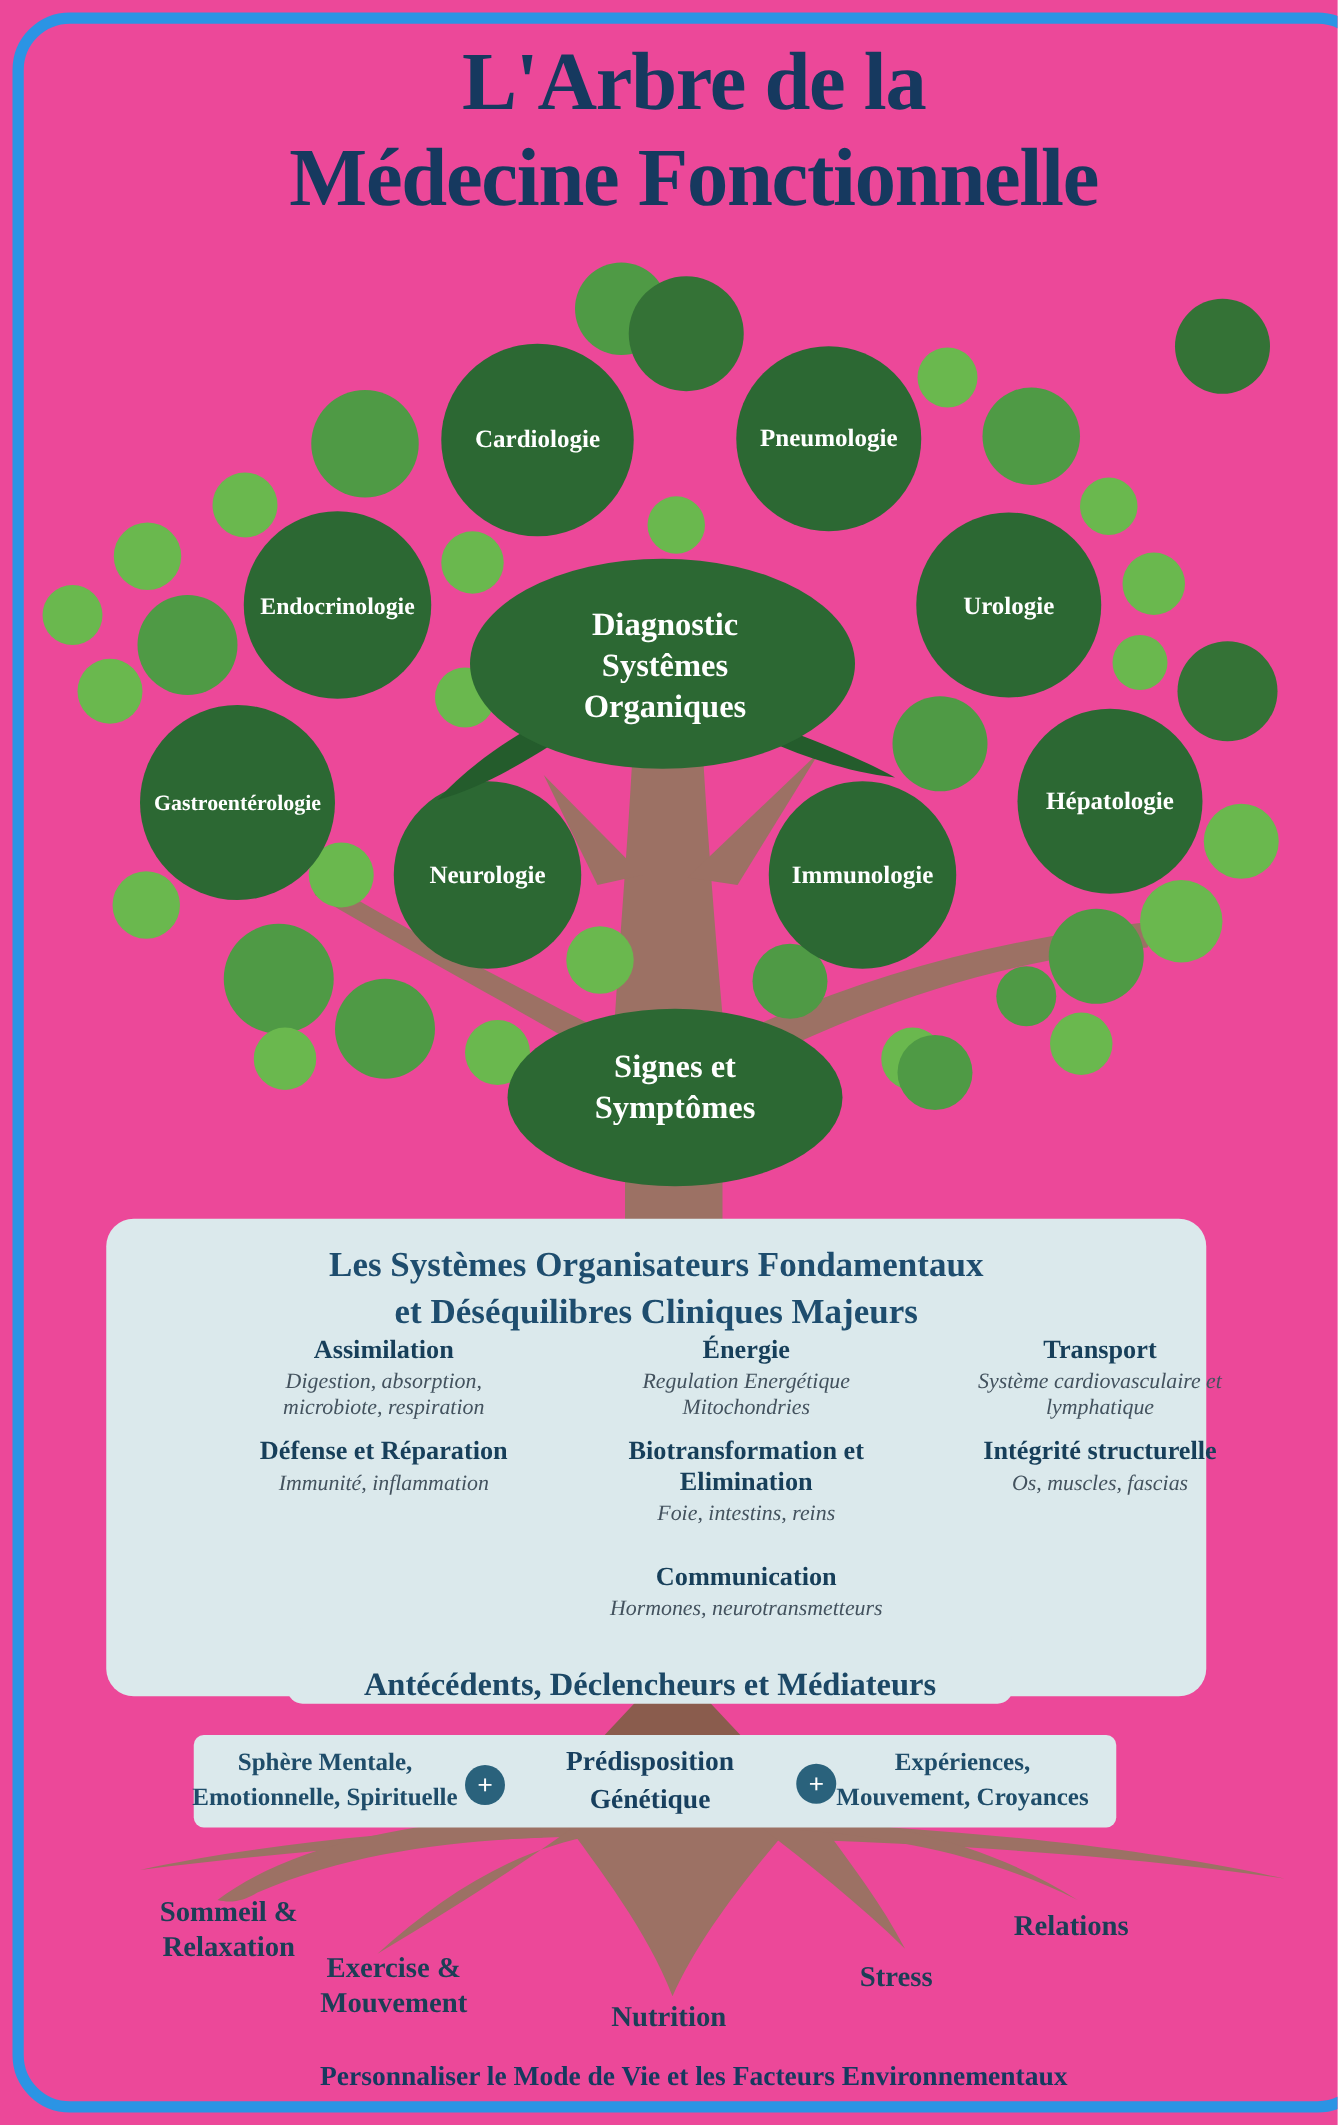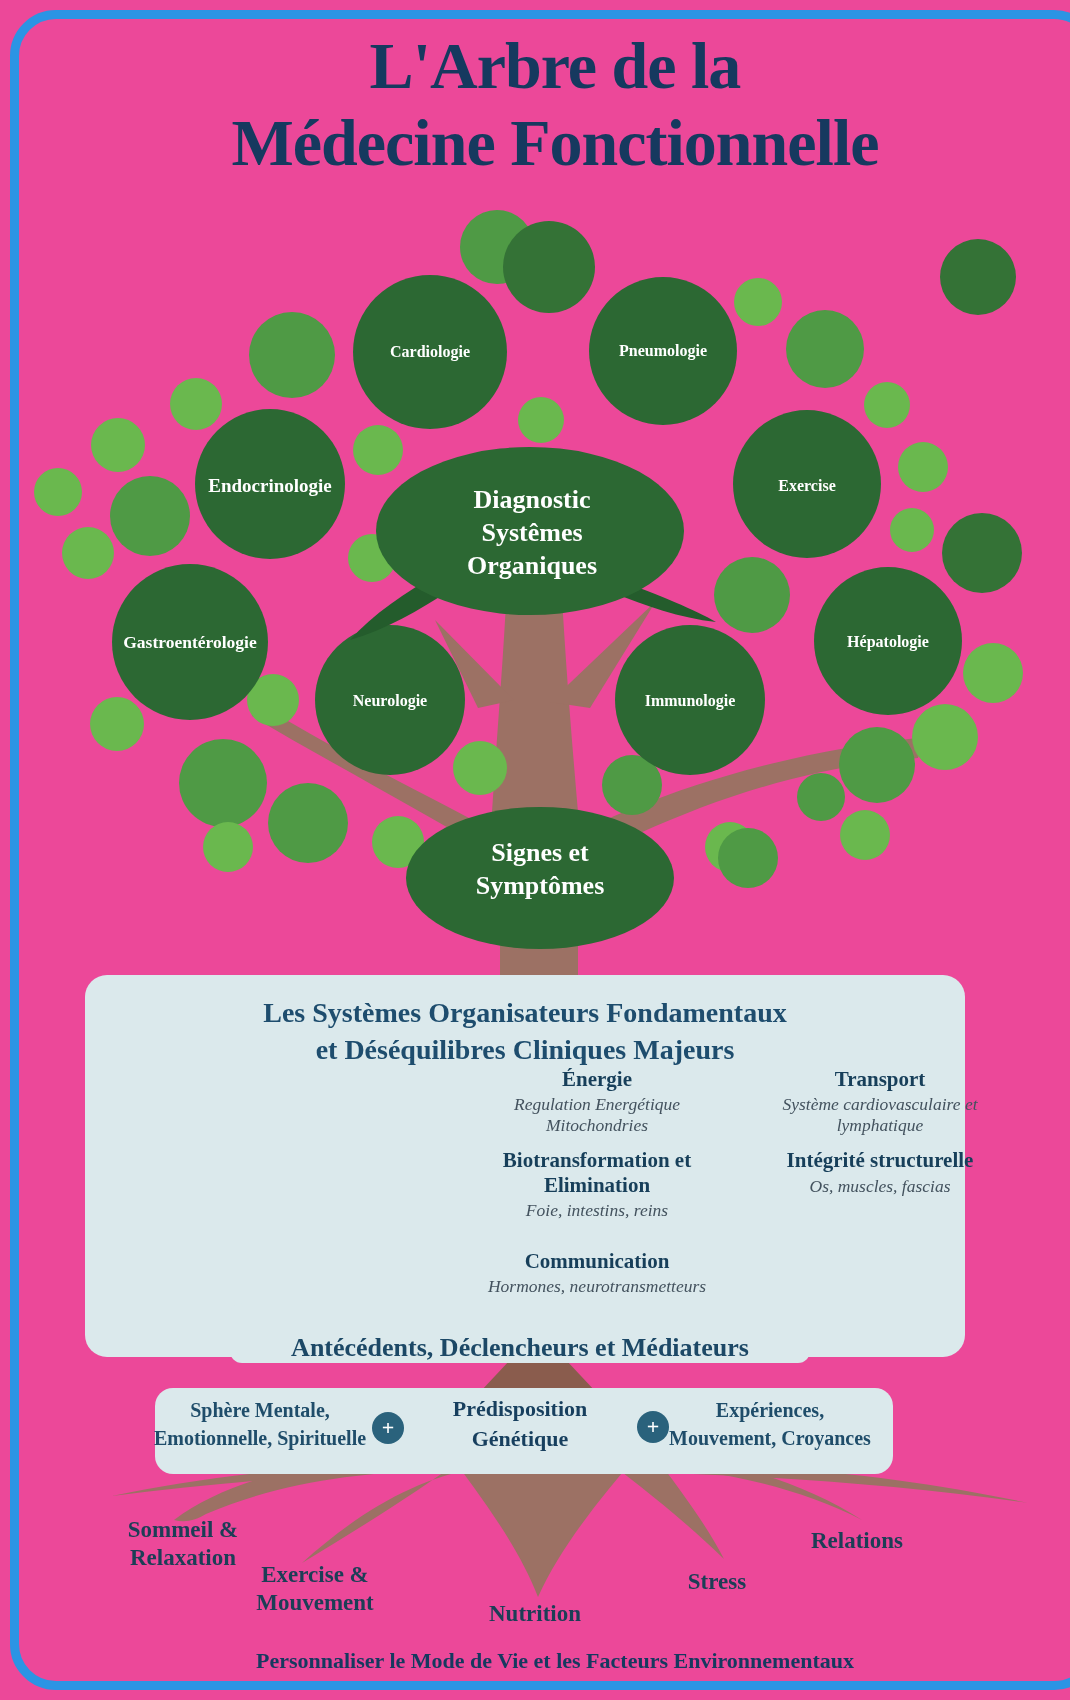--- a/index.html
+++ b/index.html
@@ -8,36 +8,36 @@
   .frame{position:absolute;inset:10px;border:9px solid #2b94e4;border-radius:46px;pointer-events:none;}
   .pre{white-space:pre-line;}
   .title{position:absolute;top:28px;left:0;width:100%;text-align:center;
          font-size:66px;line-height:1.16;font-weight:700;color:#16395f;letter-spacing:-1px;}
   .tree-svg{position:absolute;left:0;top:0;}
   
   .ld{fill:#2c6833}.fd{fill:#347236}.fm{fill:#4f9a45}.fl{fill:#6ab84e}
   .wood{fill:#9c7164}.wood2{fill:#8a5c4d}.leaf{fill:#245c2c}
   
   .tl{position:absolute;transform:translate(-50%,-50%);color:#ffffff;text-align:center;
-      font-weight:600;font-size:16px;line-height:1.25;width:230px;}
+      font-weight:600;font-size:20px;line-height:1.25;width:230px;}
   .tl.big{font-weight:700;font-size:26px;line-height:1.26;}
   
   .panel{position:absolute;left:85px;top:975px;width:880px;height:382px;background:#dbe9ec;border-radius:22px;}
   .panel-title{position:absolute;top:20px;left:0;width:100%;text-align:center;
                font-size:28px;line-height:1.32;font-weight:700;color:#1e4d6e;}
   .col{position:absolute;top:92px;width:280px;display:flex;flex-direction:column;gap:13px;text-align:center;}
   .col-left{left:82px}.col-mid{left:372px}.col-right{left:655px}
   .item-title{font-size:21px;font-weight:700;color:#173f5a;line-height:1.15;}
   .item-sub{font-size:17.5px;font-style:italic;color:#43525e;line-height:1.18;margin-top:3px;}
   .gap-top{margin-top:16px;}
   
   .mediators{position:absolute;left:230px;top:1303px;width:580px;height:60px;background:#dbe9ec;border-radius:12px;
              display:flex;align-items:flex-end;justify-content:center;font-size:26px;font-weight:700;color:#1c4866;}
   
-  .predis{position:absolute;left:155px;top:1388px;width:738px;height:86px;background:#dbe9ec;border-radius:18px;}
+  .predis{position:absolute;left:155px;top:1388px;width:738px;height:74px;background:#dbe9ec;border-radius:8px;}
   .predis-block{position:absolute;transform:translate(-50%,-50%);text-align:center;color:#1f4d6a;
                 font-size:20px;font-weight:600;line-height:1.4;width:250px;}
   .predis-center{font-size:22px;font-weight:700;color:#173f5e;line-height:1.35;}
   .plus{position:absolute;width:32px;height:32px;border-radius:50%;background:#2a627c;color:#fff;
         display:flex;align-items:center;justify-content:center;font-size:22px;font-weight:700;
         transform:translate(-50%,-50%);line-height:1;}
   
   .root-label{position:absolute;transform:translate(-50%,-50%);text-align:center;
               font-size:23px;font-weight:700;color:#1c3e56;line-height:1.22;}
   .footer{position:absolute;top:1648px;left:0;width:100%;text-align:center;
@@ -122,34 +122,45 @@
 
     <path class="leaf" d="M618,580 C660,595 695,610 716,622 C680,618 645,606 612,592 Z"></path>
     <path class="leaf" d="M442,572 C405,592 372,615 350,640 C385,630 420,610 450,590 Z"></path>
     <ellipse class="ld" cx="530" cy="531" rx="154" ry="84"></ellipse>
     <ellipse class="ld" cx="540" cy="878" rx="134" ry="71"></ellipse>
   </svg>
 
   <div class="tl" style="left:430px;top:352px">Cardiologie</div>
   <div class="tl" style="left:663px;top:351px">Pneumologie</div>
   <div class="tl" style="left:270px;top:486px;font-size:19px">Endocrinologie</div>
-  <div class="tl" style="left:807px;top:486px">Exercise</div>
+  <div class="tl" style="left:807px;top:486px">Urologie</div>
   <div class="tl" style="left:190px;top:643px;font-size:17.5px">Gastroentérologie</div>
   <div class="tl" style="left:888px;top:642px">Hépatologie</div>
   <div class="tl" style="left:390px;top:701px">Neurologie</div>
   <div class="tl" style="left:690px;top:701px">Immunologie</div>
   <div class="tl big pre" style="left:532px;top:533px">Diagnostic
 Systêmes
 Organiques</div>
   <div class="tl big pre" style="left:540px;top:870px">Signes et
 Symptômes</div>
 
   <div class="panel">
     <div class="panel-title pre">Les Systèmes Organisateurs Fondamentaux
 et Déséquilibres Cliniques Majeurs</div>
+    <div class="col col-left">
+      <div>
+        <div class="item-title pre">Assimilation</div>
+        <div class="item-sub pre">Digestion, absorption,
+microbiote, respiration</div>
+      </div>
+      <div>
+        <div class="item-title pre">Défense et Réparation</div>
+        <div class="item-sub pre">Immunité, inflammation</div>
+      </div>
+    </div>
     <div class="col col-mid">
       <div>
         <div class="item-title pre">Énergie</div>
         <div class="item-sub pre">Regulation Energétique
 Mitochondries</div>
       </div>
       <div>
         <div class="item-title pre">Biotransformation et
 Elimination</div>
         <div class="item-sub pre">Foie, intestins, reins</div>

